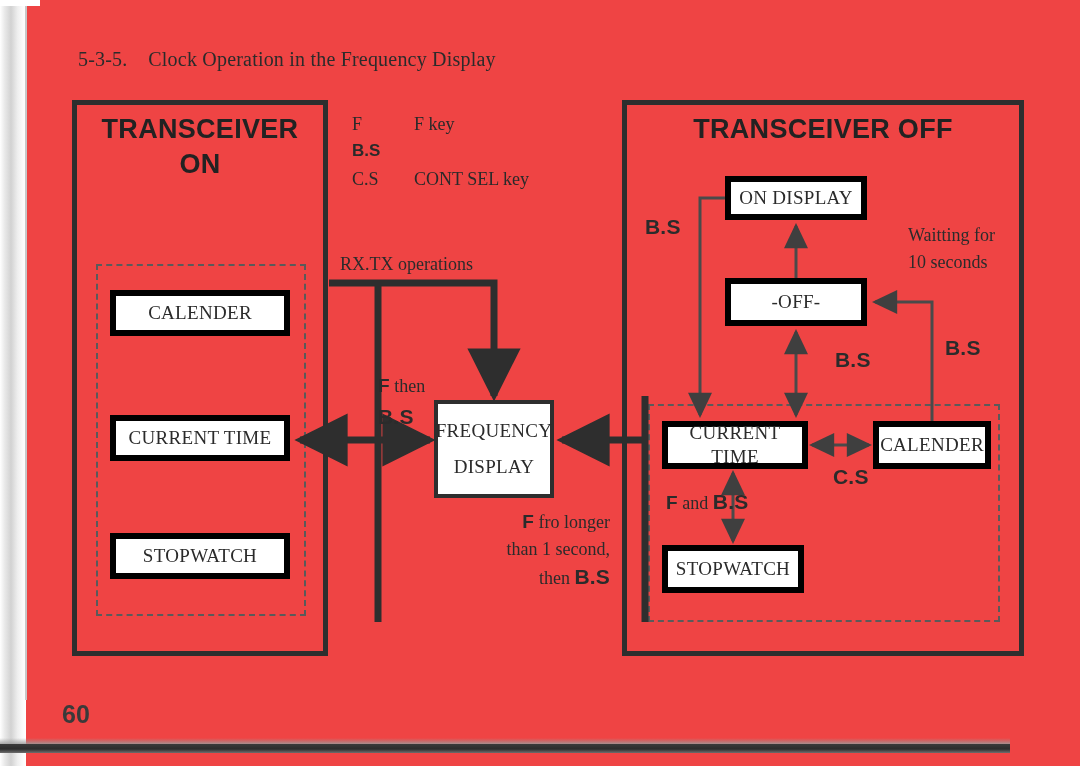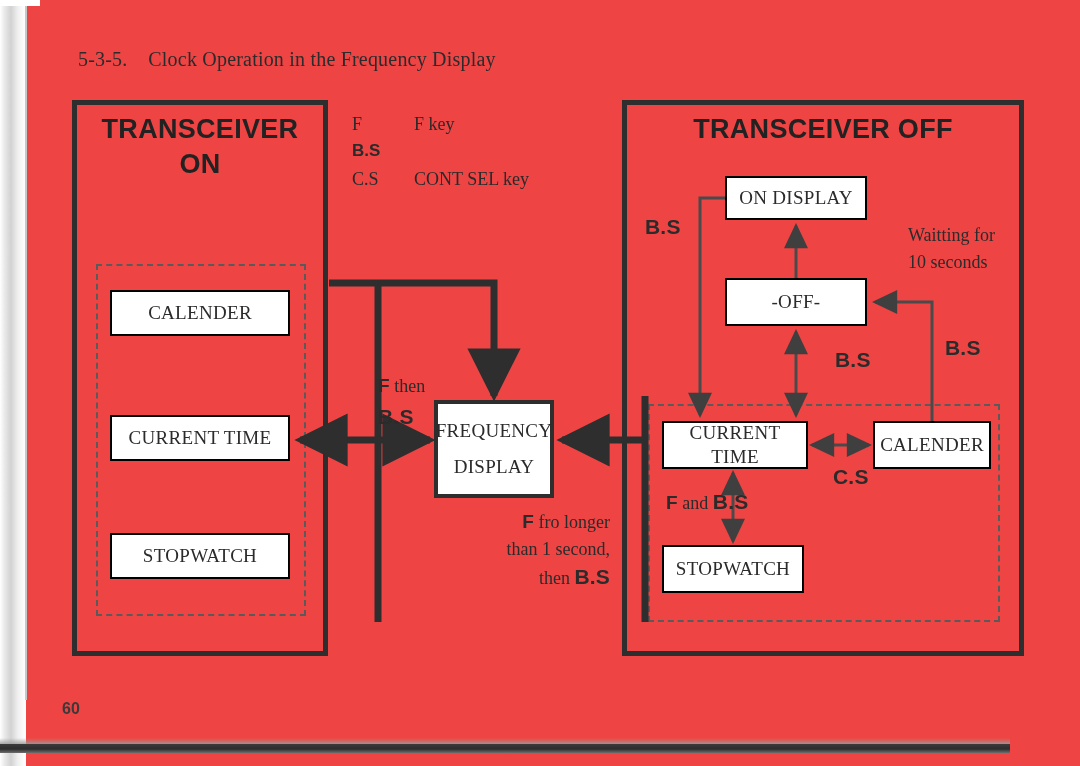--- a/index.html
+++ b/index.html
@@ -91,21 +91,21 @@
     border: 2px dashed #5a5a5a;
     box-sizing: border-box;
   }
   #dashed-on  { left: 96px;  top: 264px; width: 210px; height: 352px; }
   #dashed-off { left: 648px; top: 404px; width: 352px; height: 218px; }
 
   
   .sbox {
     position: absolute;
     box-sizing: border-box;
-    border: 2px solid #000000;
+    border: 6px solid #000000;
     background: #ffffff;
     display: flex;
     align-items: center;
     justify-content: center;
     text-align: center;
     font-size: 19px;
     letter-spacing: 0.3px;
     color: #2b2b2b;
     line-height: 1.26;
   }
@@ -175,21 +175,21 @@
   #lbl-bs-right    { left: 945px; top: 333px; }
   #lbl-cs          { left: 833px; top: 462px; }
   #lbl-f-and-bs    { left: 666px; top: 487px; }
 
   
   .page-number {
     position: absolute;
     left: 62px; top: 700px;
     font-family: "Liberation Sans", "DejaVu Sans", sans-serif;
     font-weight: bold;
-    font-size: 16px;
+    font-size: 25px;
     color: #3a3a3a;
   }
 
   
   #wires {
     position: absolute;
     left: 0; top: 0;
     width: 1080px; height: 766px;
     pointer-events: none;
   }
@@ -276,20 +276,21 @@
 
     <path d="M 796,332 L 796,415" stroke="#4a4a4a" stroke-width="3" fill="none" marker-start="url(#ah-thin-start)" marker-end="url(#ah-thin)"></path>
 
     <path d="M 932,421 L 932,302 L 875,302" stroke="#4a4a4a" stroke-width="3" fill="none" marker-end="url(#ah-thin)"></path>
 
     <path d="M 812,445 L 869,445" stroke="#4a4a4a" stroke-width="3" fill="none" marker-start="url(#ah-thin-start)" marker-end="url(#ah-thin)"></path>
 
     <path d="M 733,473 L 733,541" stroke="#4a4a4a" stroke-width="3" fill="none" marker-start="url(#ah-thin-start)" marker-end="url(#ah-thin)"></path>
   </svg>
 
+  <div class="label" id="lbl-rxtx">RX.TX operations</div>
 
   <div class="label" id="lbl-f-then-bs">
     <span class="k">F</span>
     <span>then</span><br>
     <span class="k big">B.S</span>
   </div>
 
   <div class="label" id="lbl-f-longer">
     <span class="k">F</span>
     <span>fro longer</span><br>

